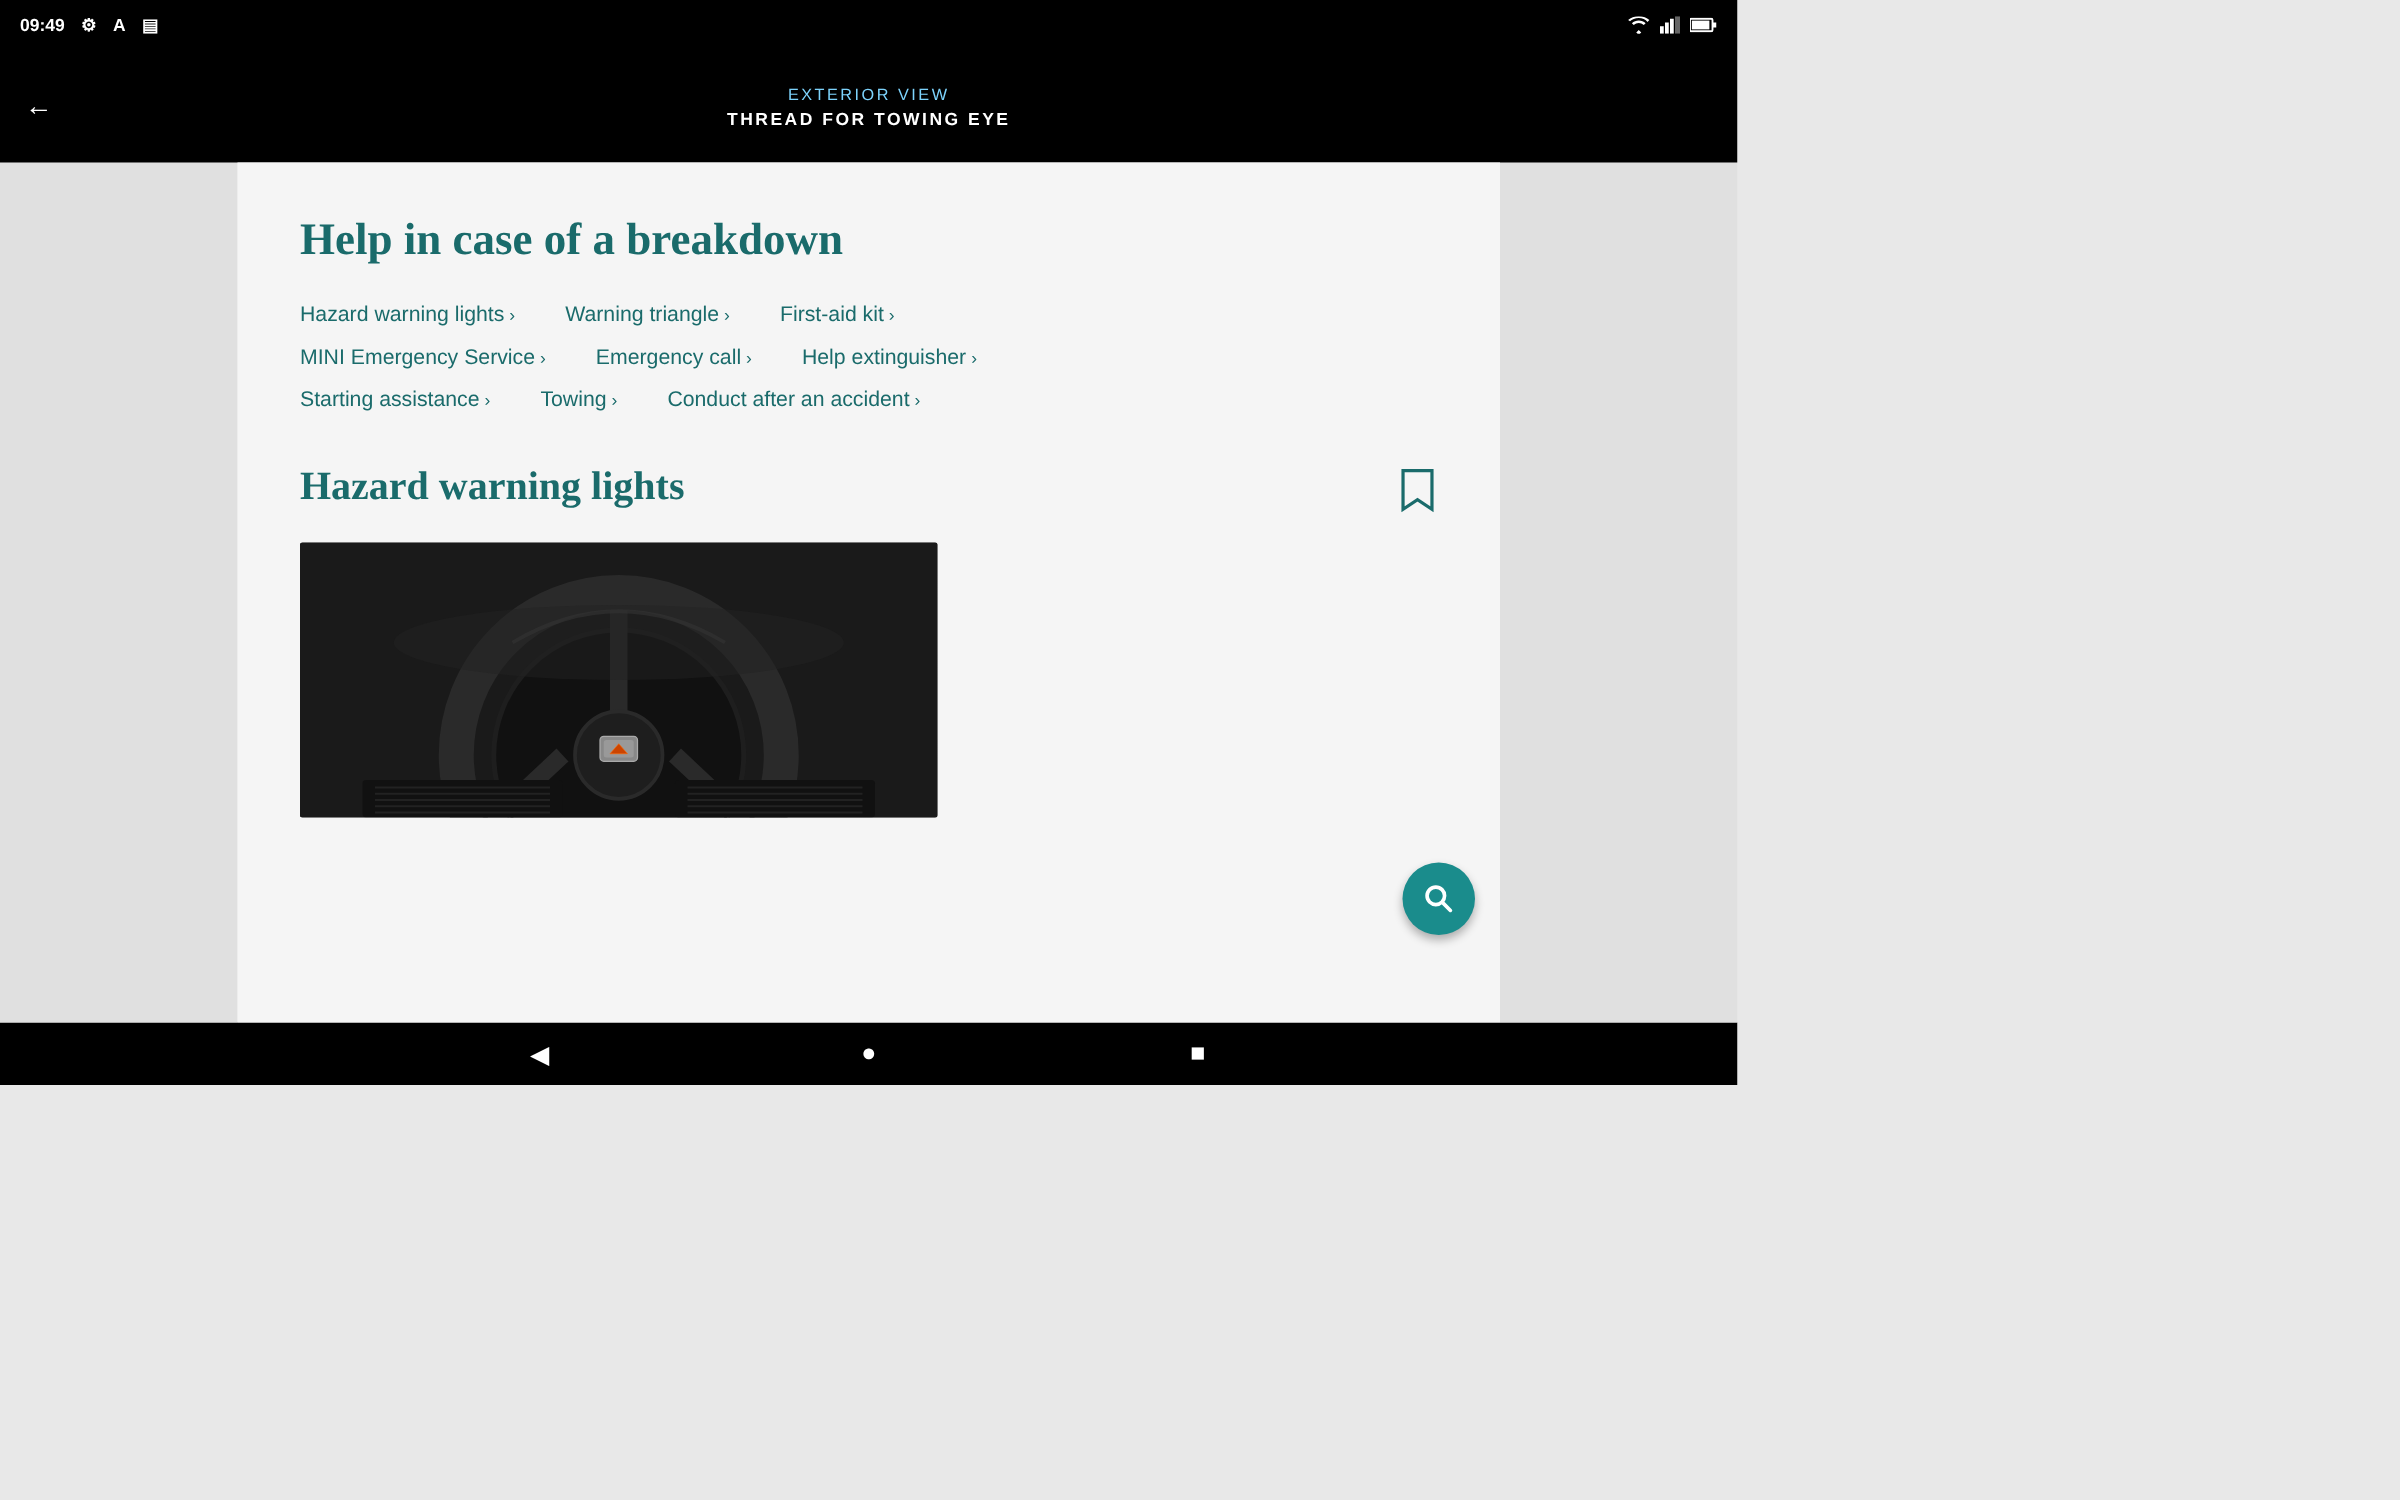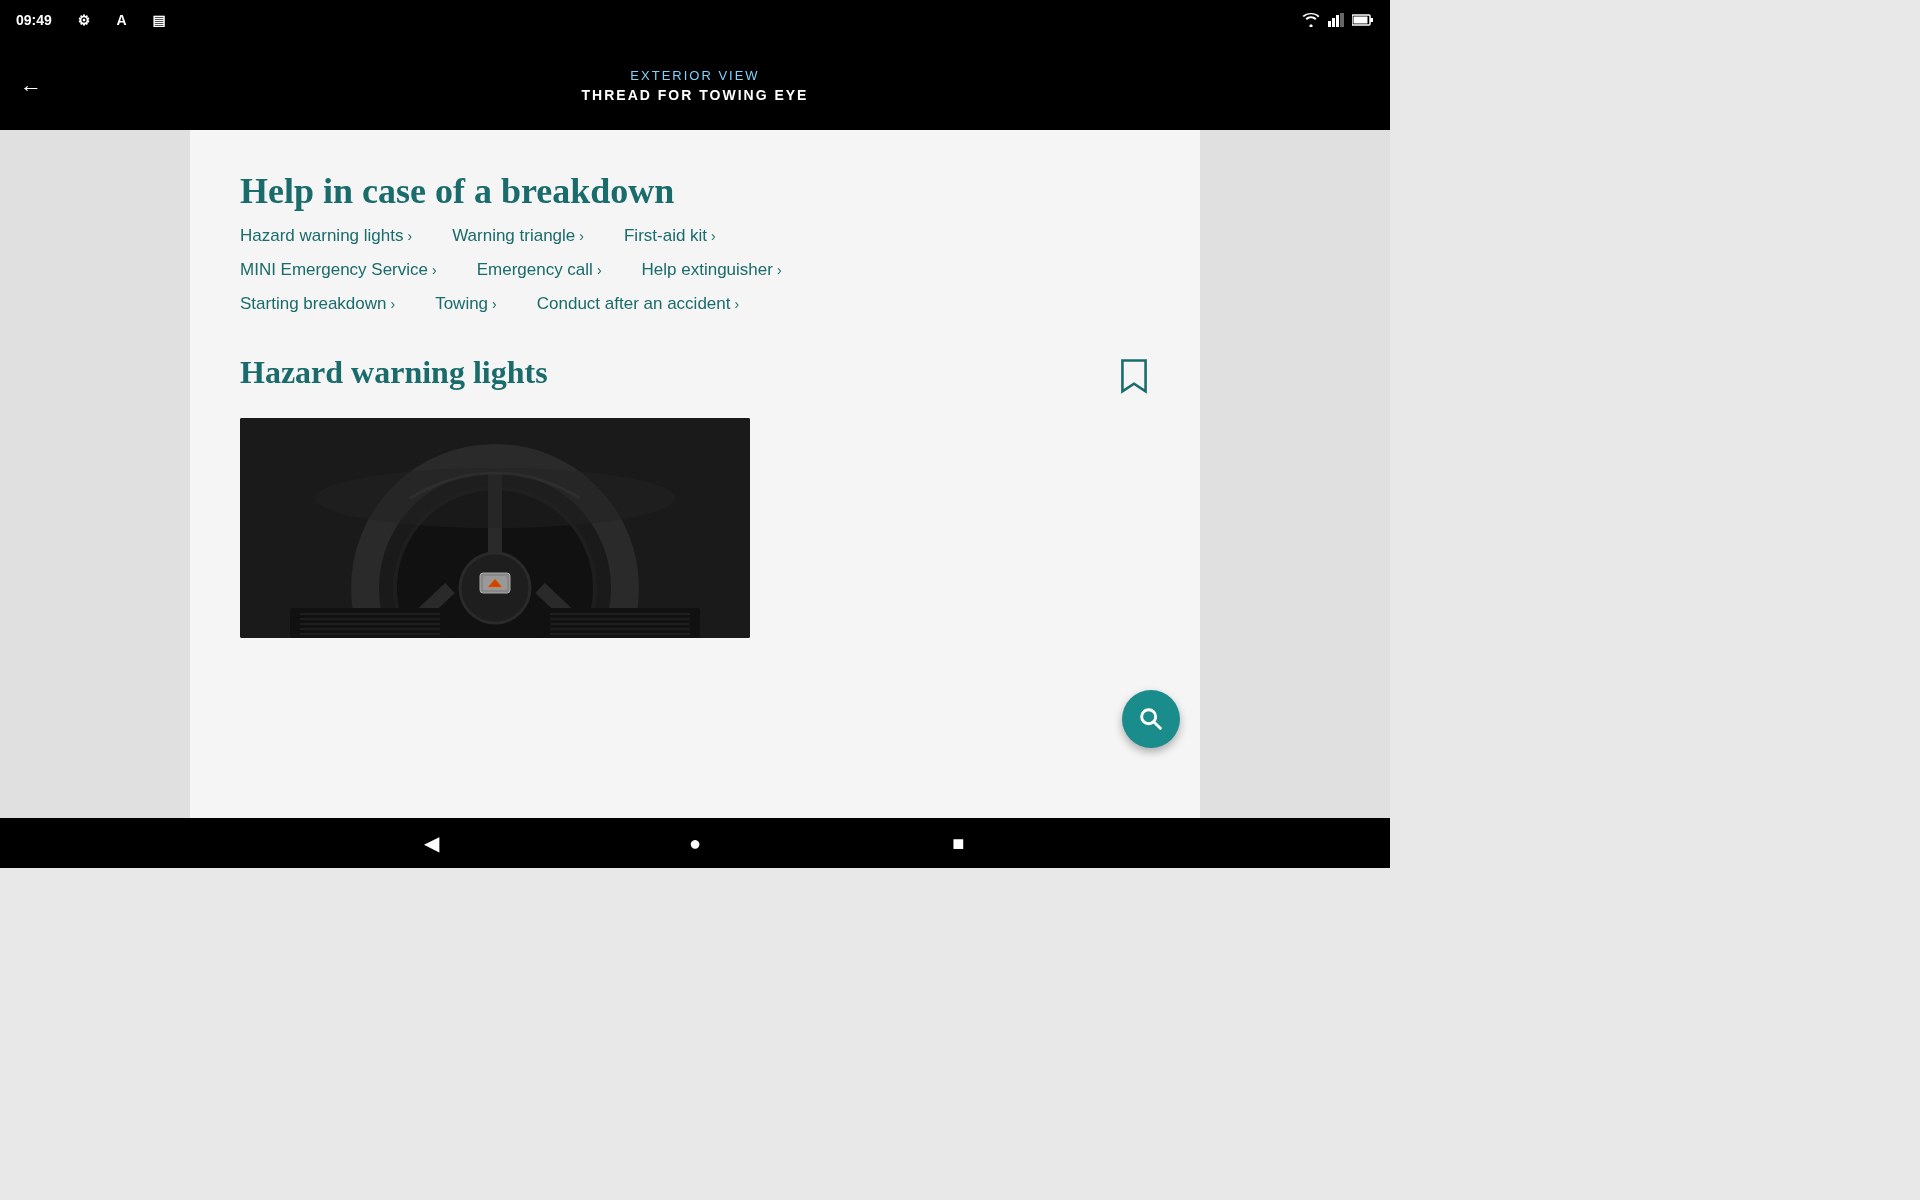--- a/index.html
+++ b/index.html
@@ -20,21 +20,21 @@
       background: #000;
       display: flex;
       align-items: center;
       padding: 0 16px;
       justify-content: space-between;
     }
 
     .status-left {
       display: flex;
       align-items: center;
-      gap: 26px;
+      gap: 13px;
       color: #fff;
       font-size: 14px;
       font-weight: bold;
     }
 
     .status-right {
       display: flex;
       align-items: center;
       gap: 8px;
     }
@@ -106,21 +106,21 @@
       width: 190px;
       background: #e0e0e0;
       flex-shrink: 0;
     }
 
     
     .help-title {
       font-size: 36px;
       font-weight: bold;
       color: #1a6b6b;
-      margin-bottom: 14px;
+      margin-bottom: 30px;
       font-family: Georgia, serif;
     }
 
     .links-grid {
       display: flex;
       flex-direction: column;
       gap: 14px;
       margin-bottom: 40px;
     }
 
@@ -294,21 +294,21 @@
           <span class="chevron"> ›</span>
         </a>
         <a class="nav-link">
           <span>Help extinguisher</span>
           <span class="chevron"> ›</span>
         </a>
       </div>
 
       <div class="links-row">
         <a class="nav-link">
-          <span>Starting breakdown</span>
+          <span>Starting assistance</span>
           <span class="chevron"> ›</span>
         </a>
         <a class="nav-link">
           <span>Towing</span>
           <span class="chevron"> ›</span>
         </a>
         <a class="nav-link">
           <span>Conduct after an accident</span>
           <span class="chevron"> ›</span>
         </a>

